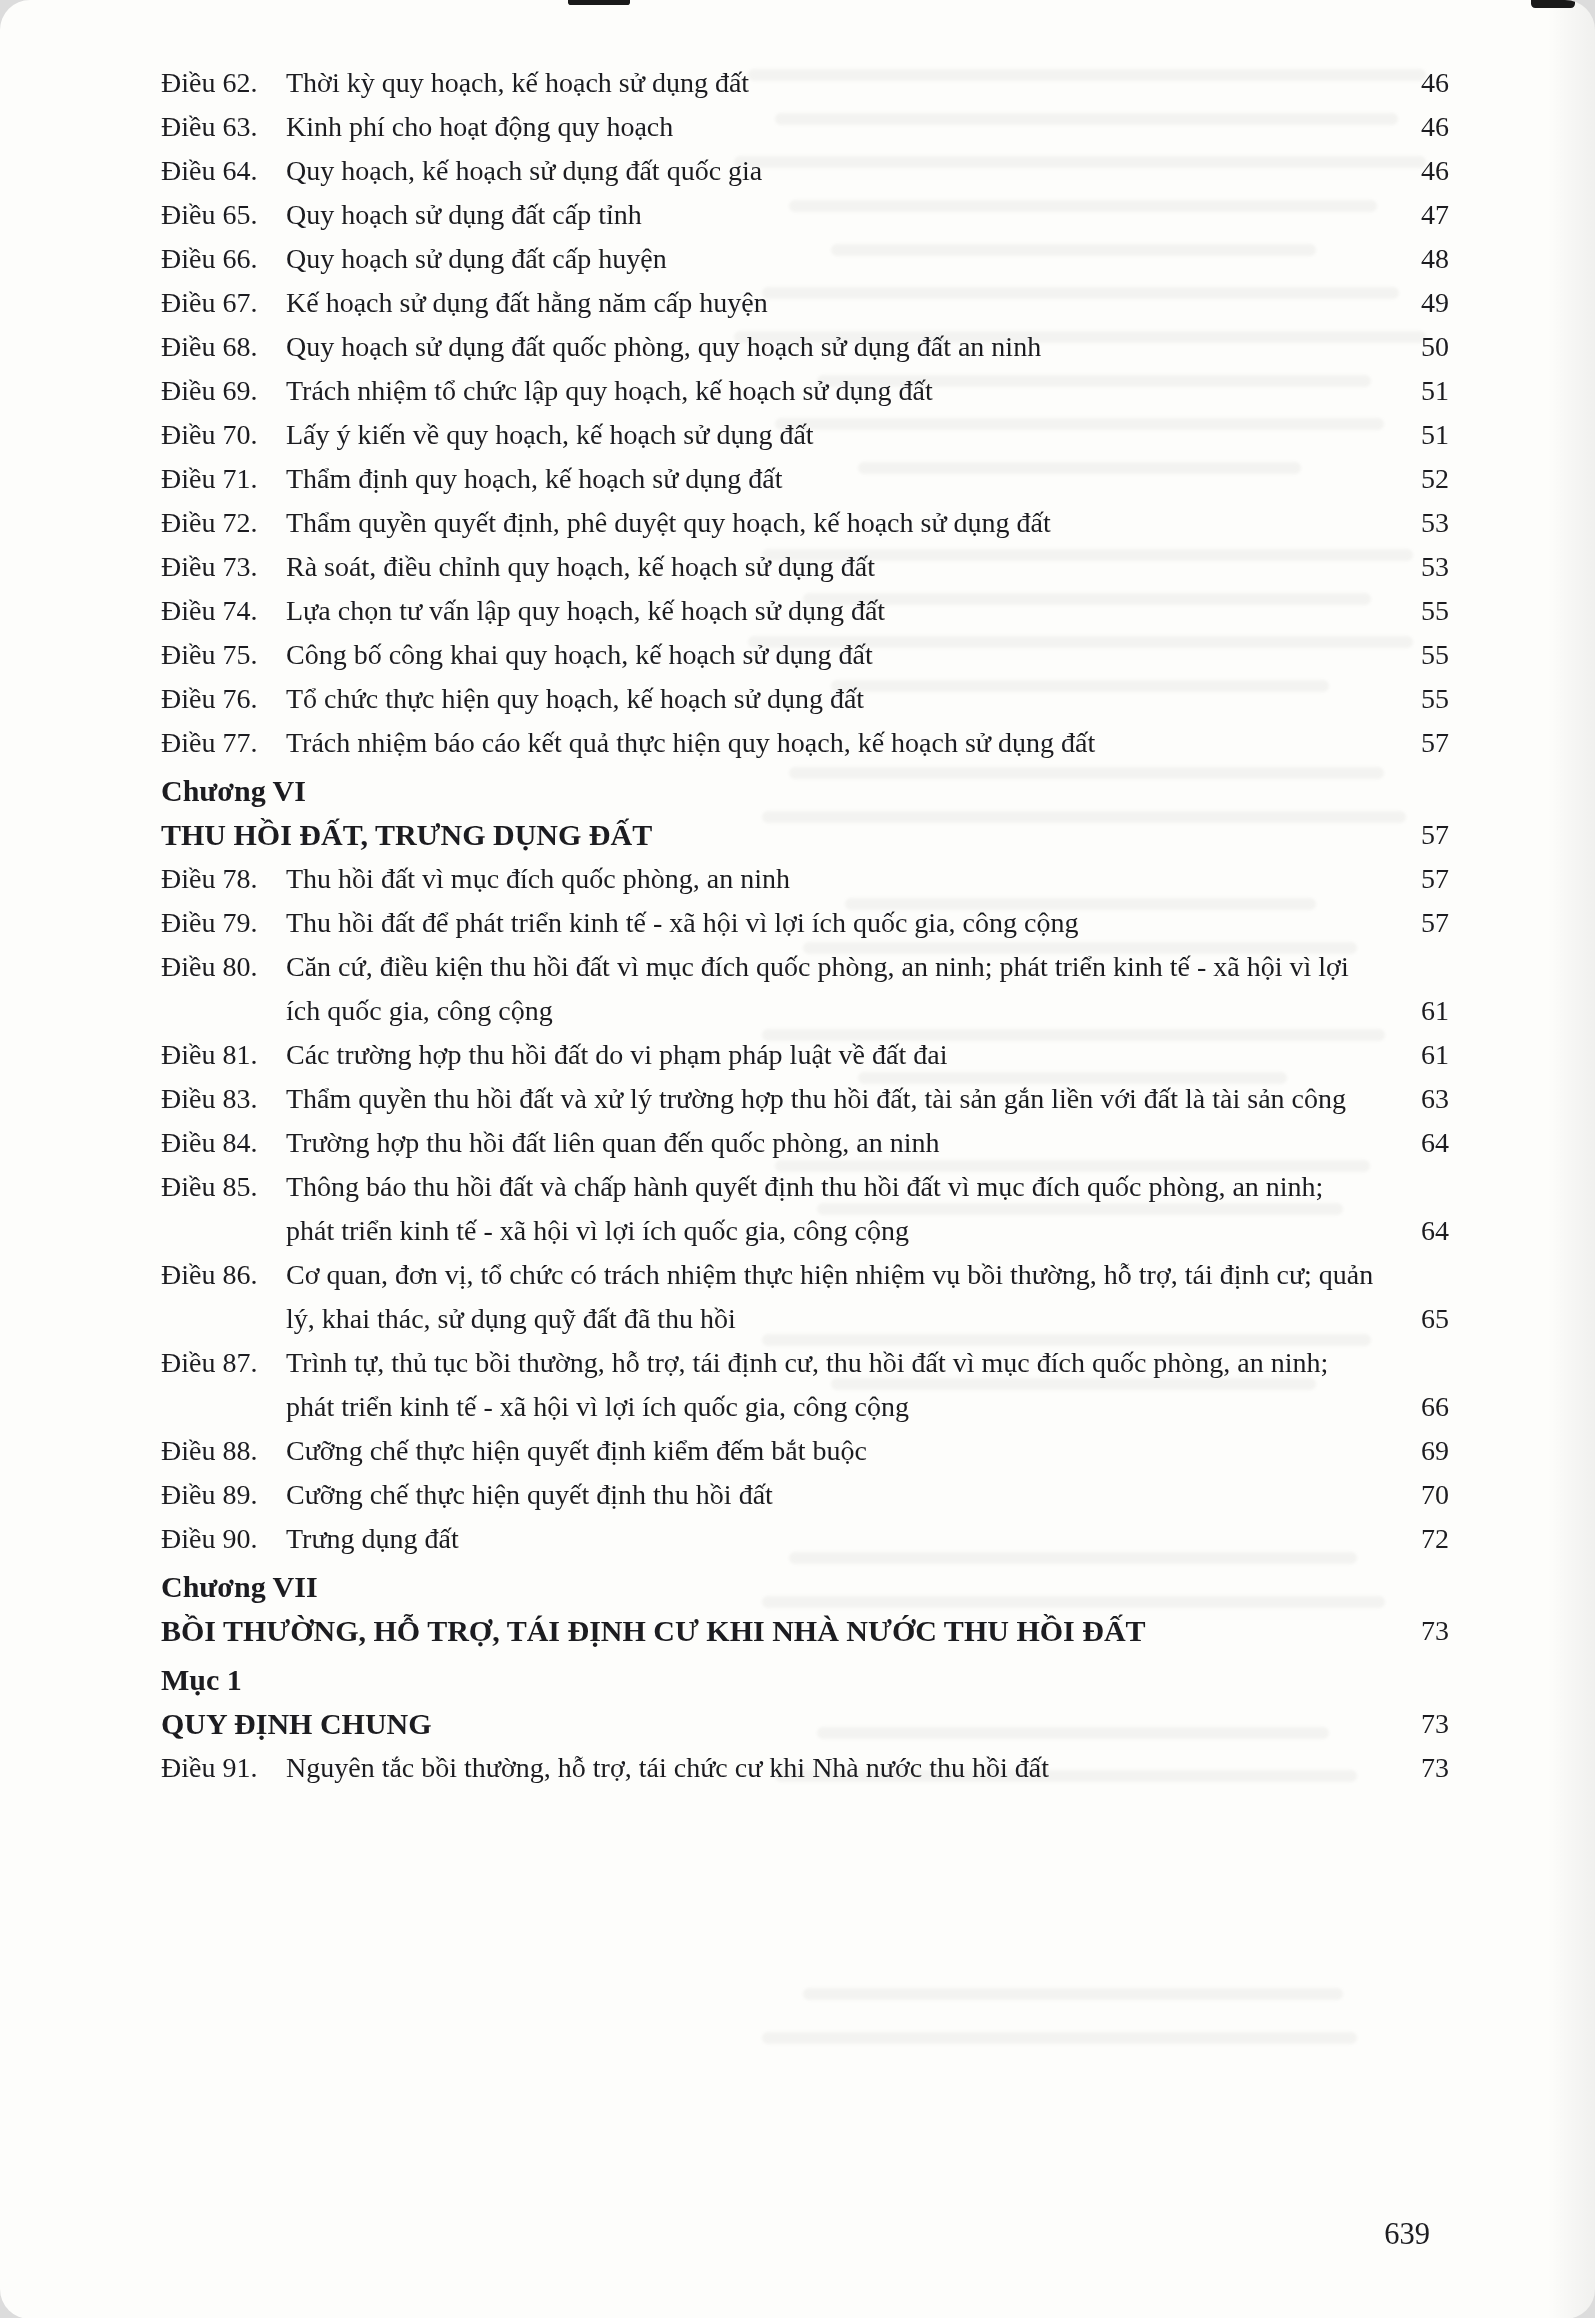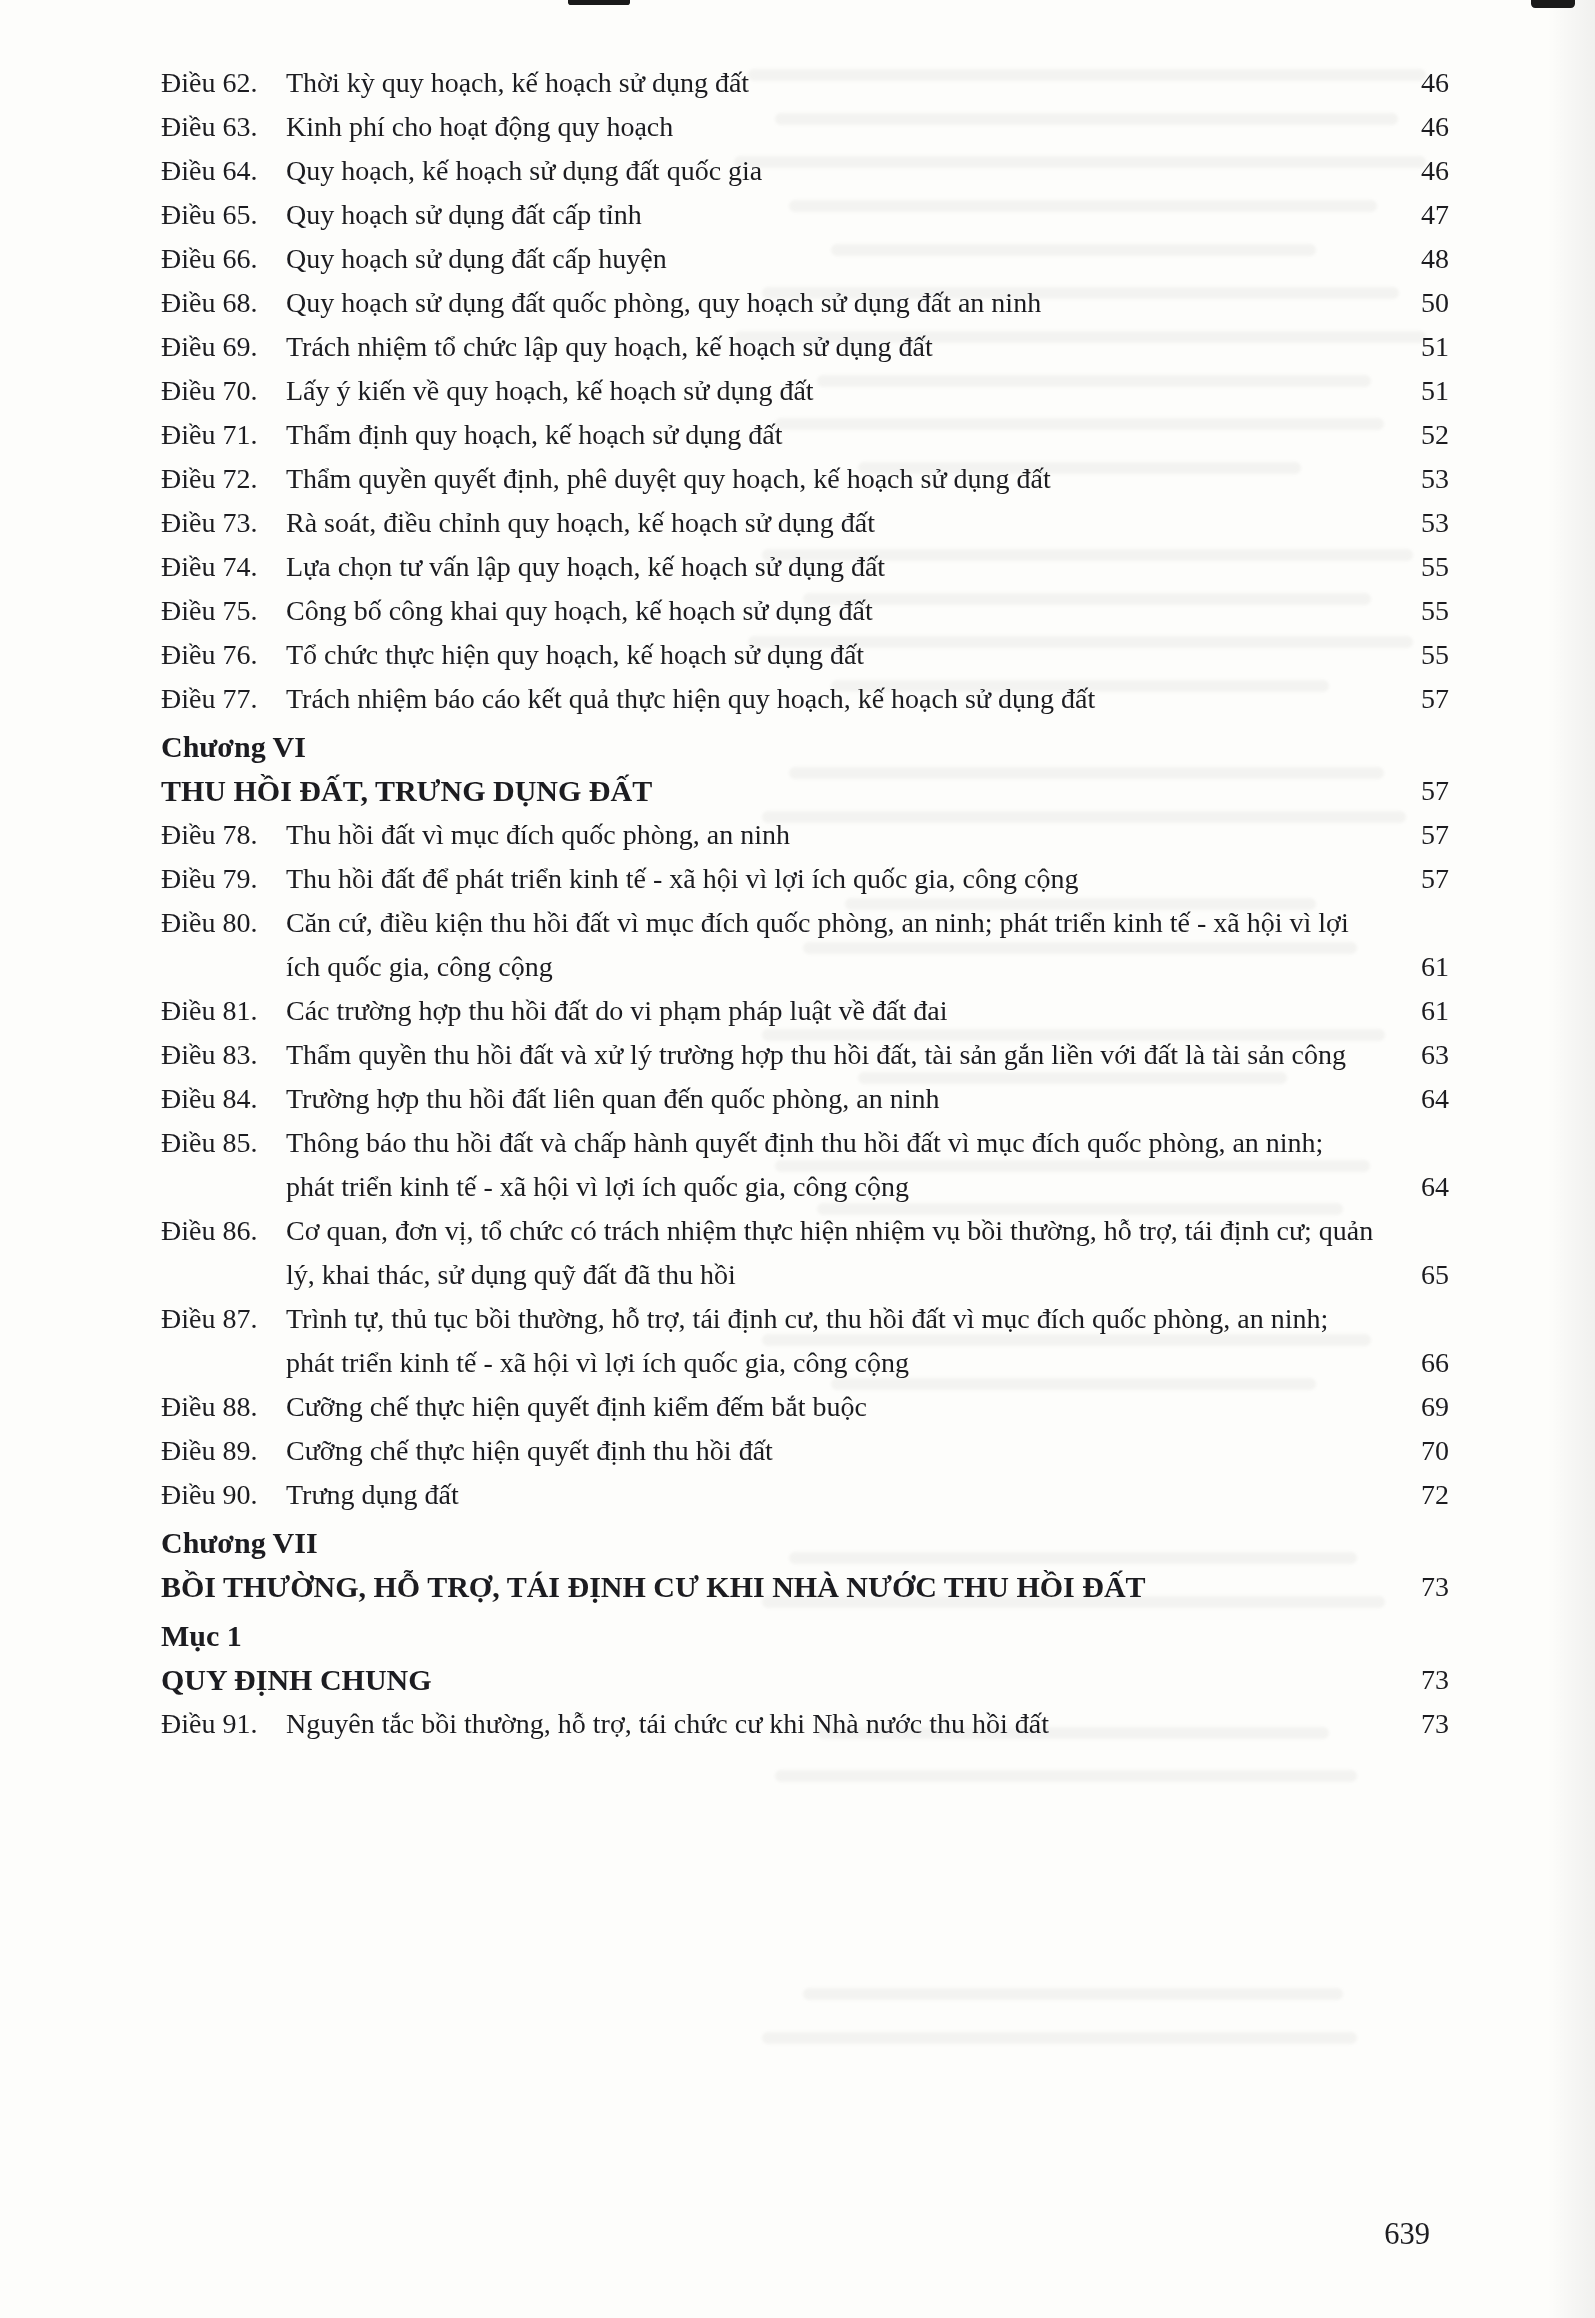--- a/index.html
+++ b/index.html
@@ -6,20 +6,21 @@
   body { background: #dcdcdc; }
 
   .page {
     position: relative;
     width: 1595px;
     height: 2319px;
     background: #fdfdfb;
     overflow: hidden;
     font-family: "Liberation Serif", serif;
     color: #1c1c20;
+    border-radius: 30px;
   }
 
   
   .edge-shade {
     position: absolute; top: 0; right: 0; width: 48px; height: 100%;
     background: linear-gradient(to right, rgba(0,0,0,0), rgba(0,0,0,0.05));
     z-index: 1;
   }
 
   
@@ -136,20 +137,25 @@
         <span class="lbl">Điều 65.</span>
         <span class="ttl">Quy hoạch sử dụng đất cấp tỉnh</span>
         <span class="pg">47</span>
       </div>
       <div class="entry">
         <span class="lbl">Điều 66.</span>
         <span class="ttl">Quy hoạch sử dụng đất cấp huyện</span>
         <span class="pg">48</span>
       </div>
       <div class="entry">
+        <span class="lbl">Điều 67.</span>
+        <span class="ttl">Kế hoạch sử dụng đất hằng năm cấp huyện</span>
+        <span class="pg">49</span>
+      </div>
+      <div class="entry">
         <span class="lbl">Điều 68.</span>
         <span class="ttl">Quy hoạch sử dụng đất quốc phòng, quy hoạch sử dụng đất an ninh</span>
         <span class="pg">50</span>
       </div>
       <div class="entry">
         <span class="lbl">Điều 69.</span>
         <span class="ttl">Trách nhiệm tổ chức lập quy hoạch, kế hoạch sử dụng đất</span>
         <span class="pg">51</span>
       </div>
       <div class="entry">

